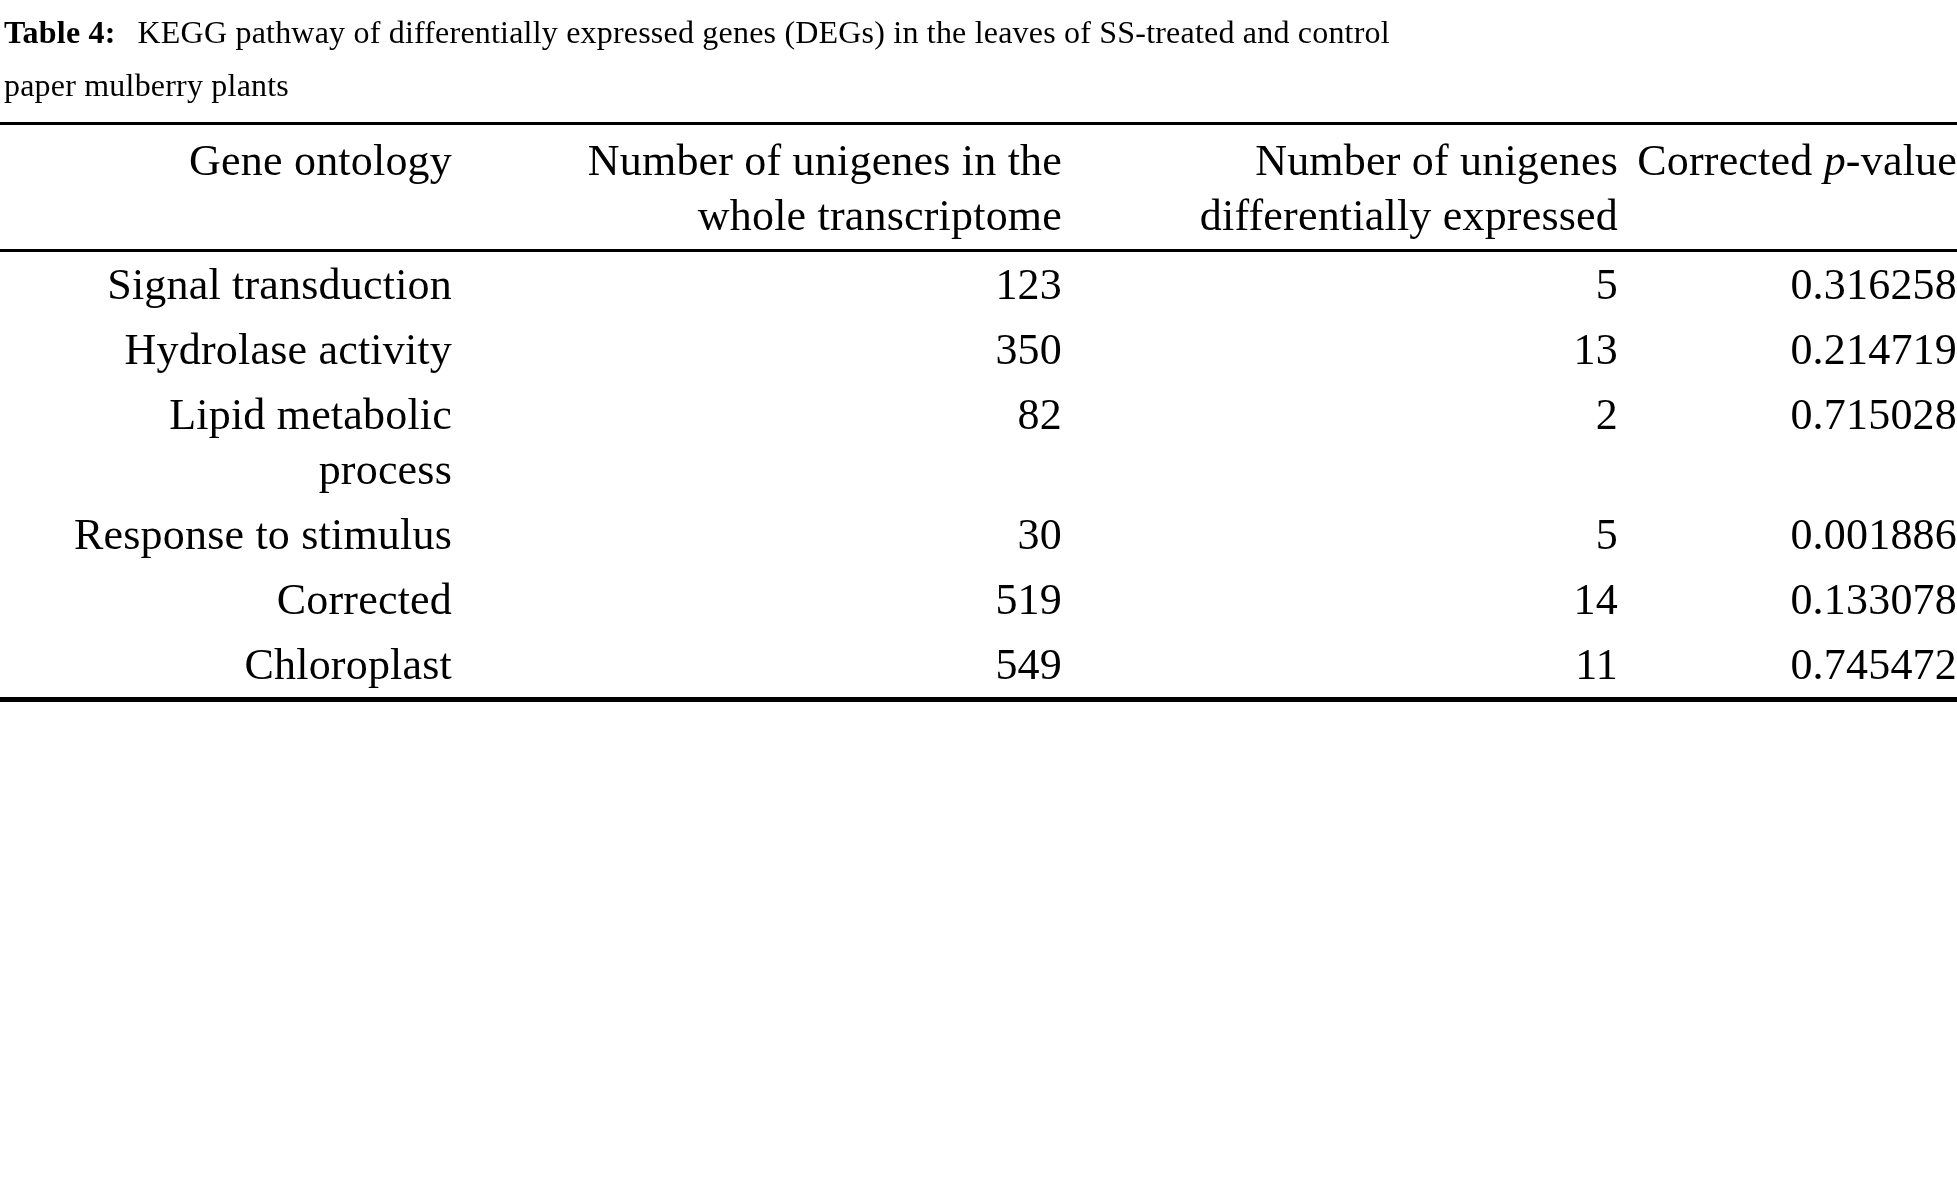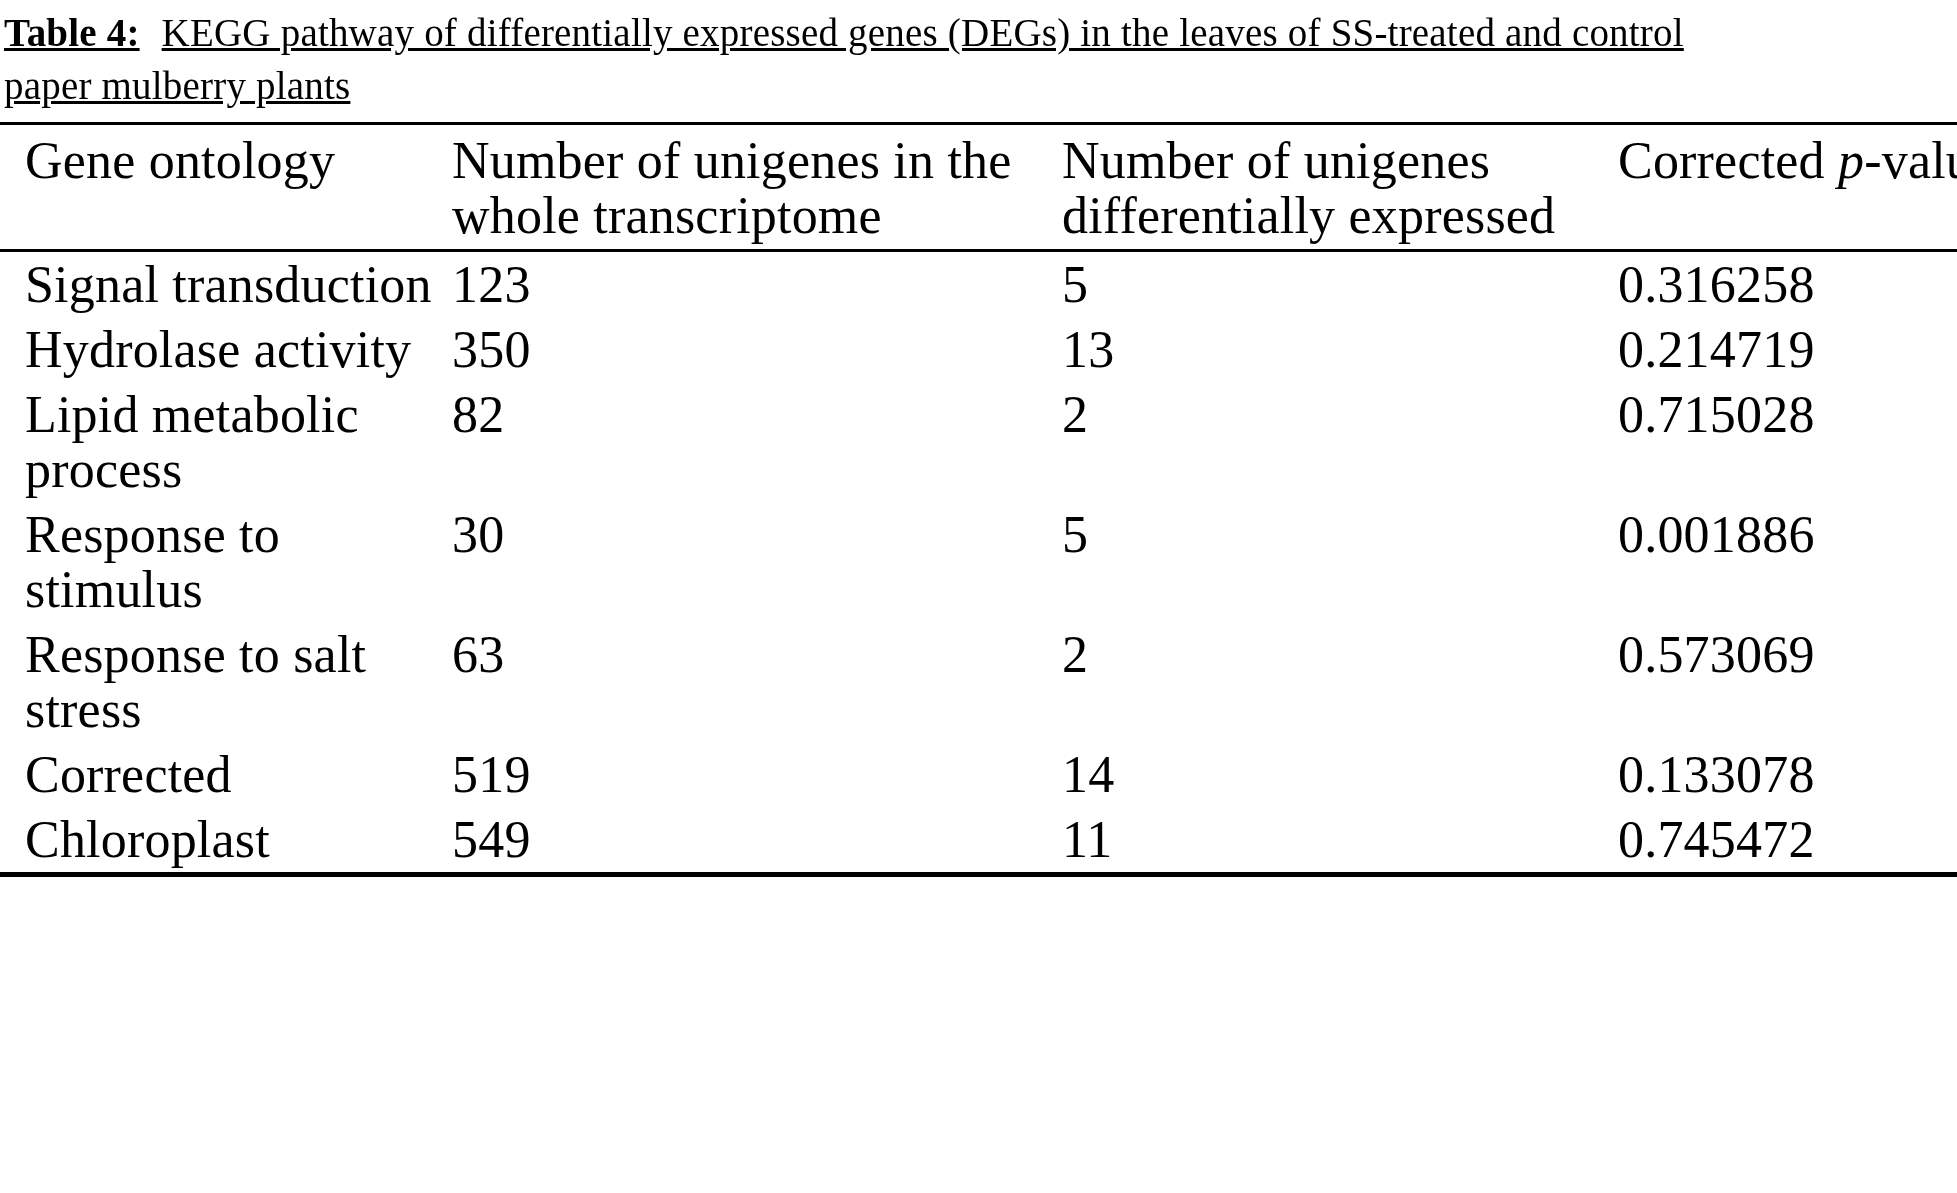--- a/index.html
+++ b/index.html
@@ -15,47 +15,46 @@
     font-family: "Liberation Serif", "DejaVu Serif", serif;
   }
   .page {
     width: 1957px;
     height: 1193px;
     background: #ffffff;
     position: relative;
   }
   .caption {
     margin: 6px 4px 0 4px;
-    font-size: 39px;
+    font-size: 32px;
     line-height: 53px;
     white-space: pre-line;
     letter-spacing: 0.2px;
-    text-decoration: underline;
   }
   .caption-label {
     font-weight: bold;
     margin-right: 22px;
   }
   table.data-table {
     width: 1957px;
     margin-top: 10px;
     border-collapse: collapse;
     table-layout: fixed;
     border-top: 3px solid #000000;
     border-bottom: 5px solid #000000;
   }
   col.c1 { width: 452px; }
   col.c2 { width: 610px; }
   col.c3 { width: 556px; }
   col.c4 { width: 339px; }
   th, td {
-    font-size: 52px;
+    font-size: 44px;
     line-height: 55px;
     font-weight: normal;
-    text-align: left;
+    text-align: right;
     vertical-align: top;
     white-space: pre-line;
     padding: 5px 0 5px 0;
     letter-spacing: 0.2px;
   }
   th:first-child, td:first-child { padding-left: 25px; }
   thead th {
     border-bottom: 3px solid #000000;
     padding-top: 8px;
     padding-bottom: 6px;
@@ -114,27 +113,20 @@
 
 
 
     <tr>
       <td>Response to stimulus</td>
       <td>30</td>
       <td>5</td>
       <td>0.001886</td>
     </tr>
 
-    <tr>
-      <td>Response to salt
-stress</td>
-      <td>63</td>
-      <td>2</td>
-      <td>0.573069</td>
-    </tr>
 
     <tr>
       <td>Corrected</td>
       <td>519</td>
       <td>14</td>
       <td>0.133078</td>
     </tr>
 
     <tr>
       <td>Chloroplast</td>

